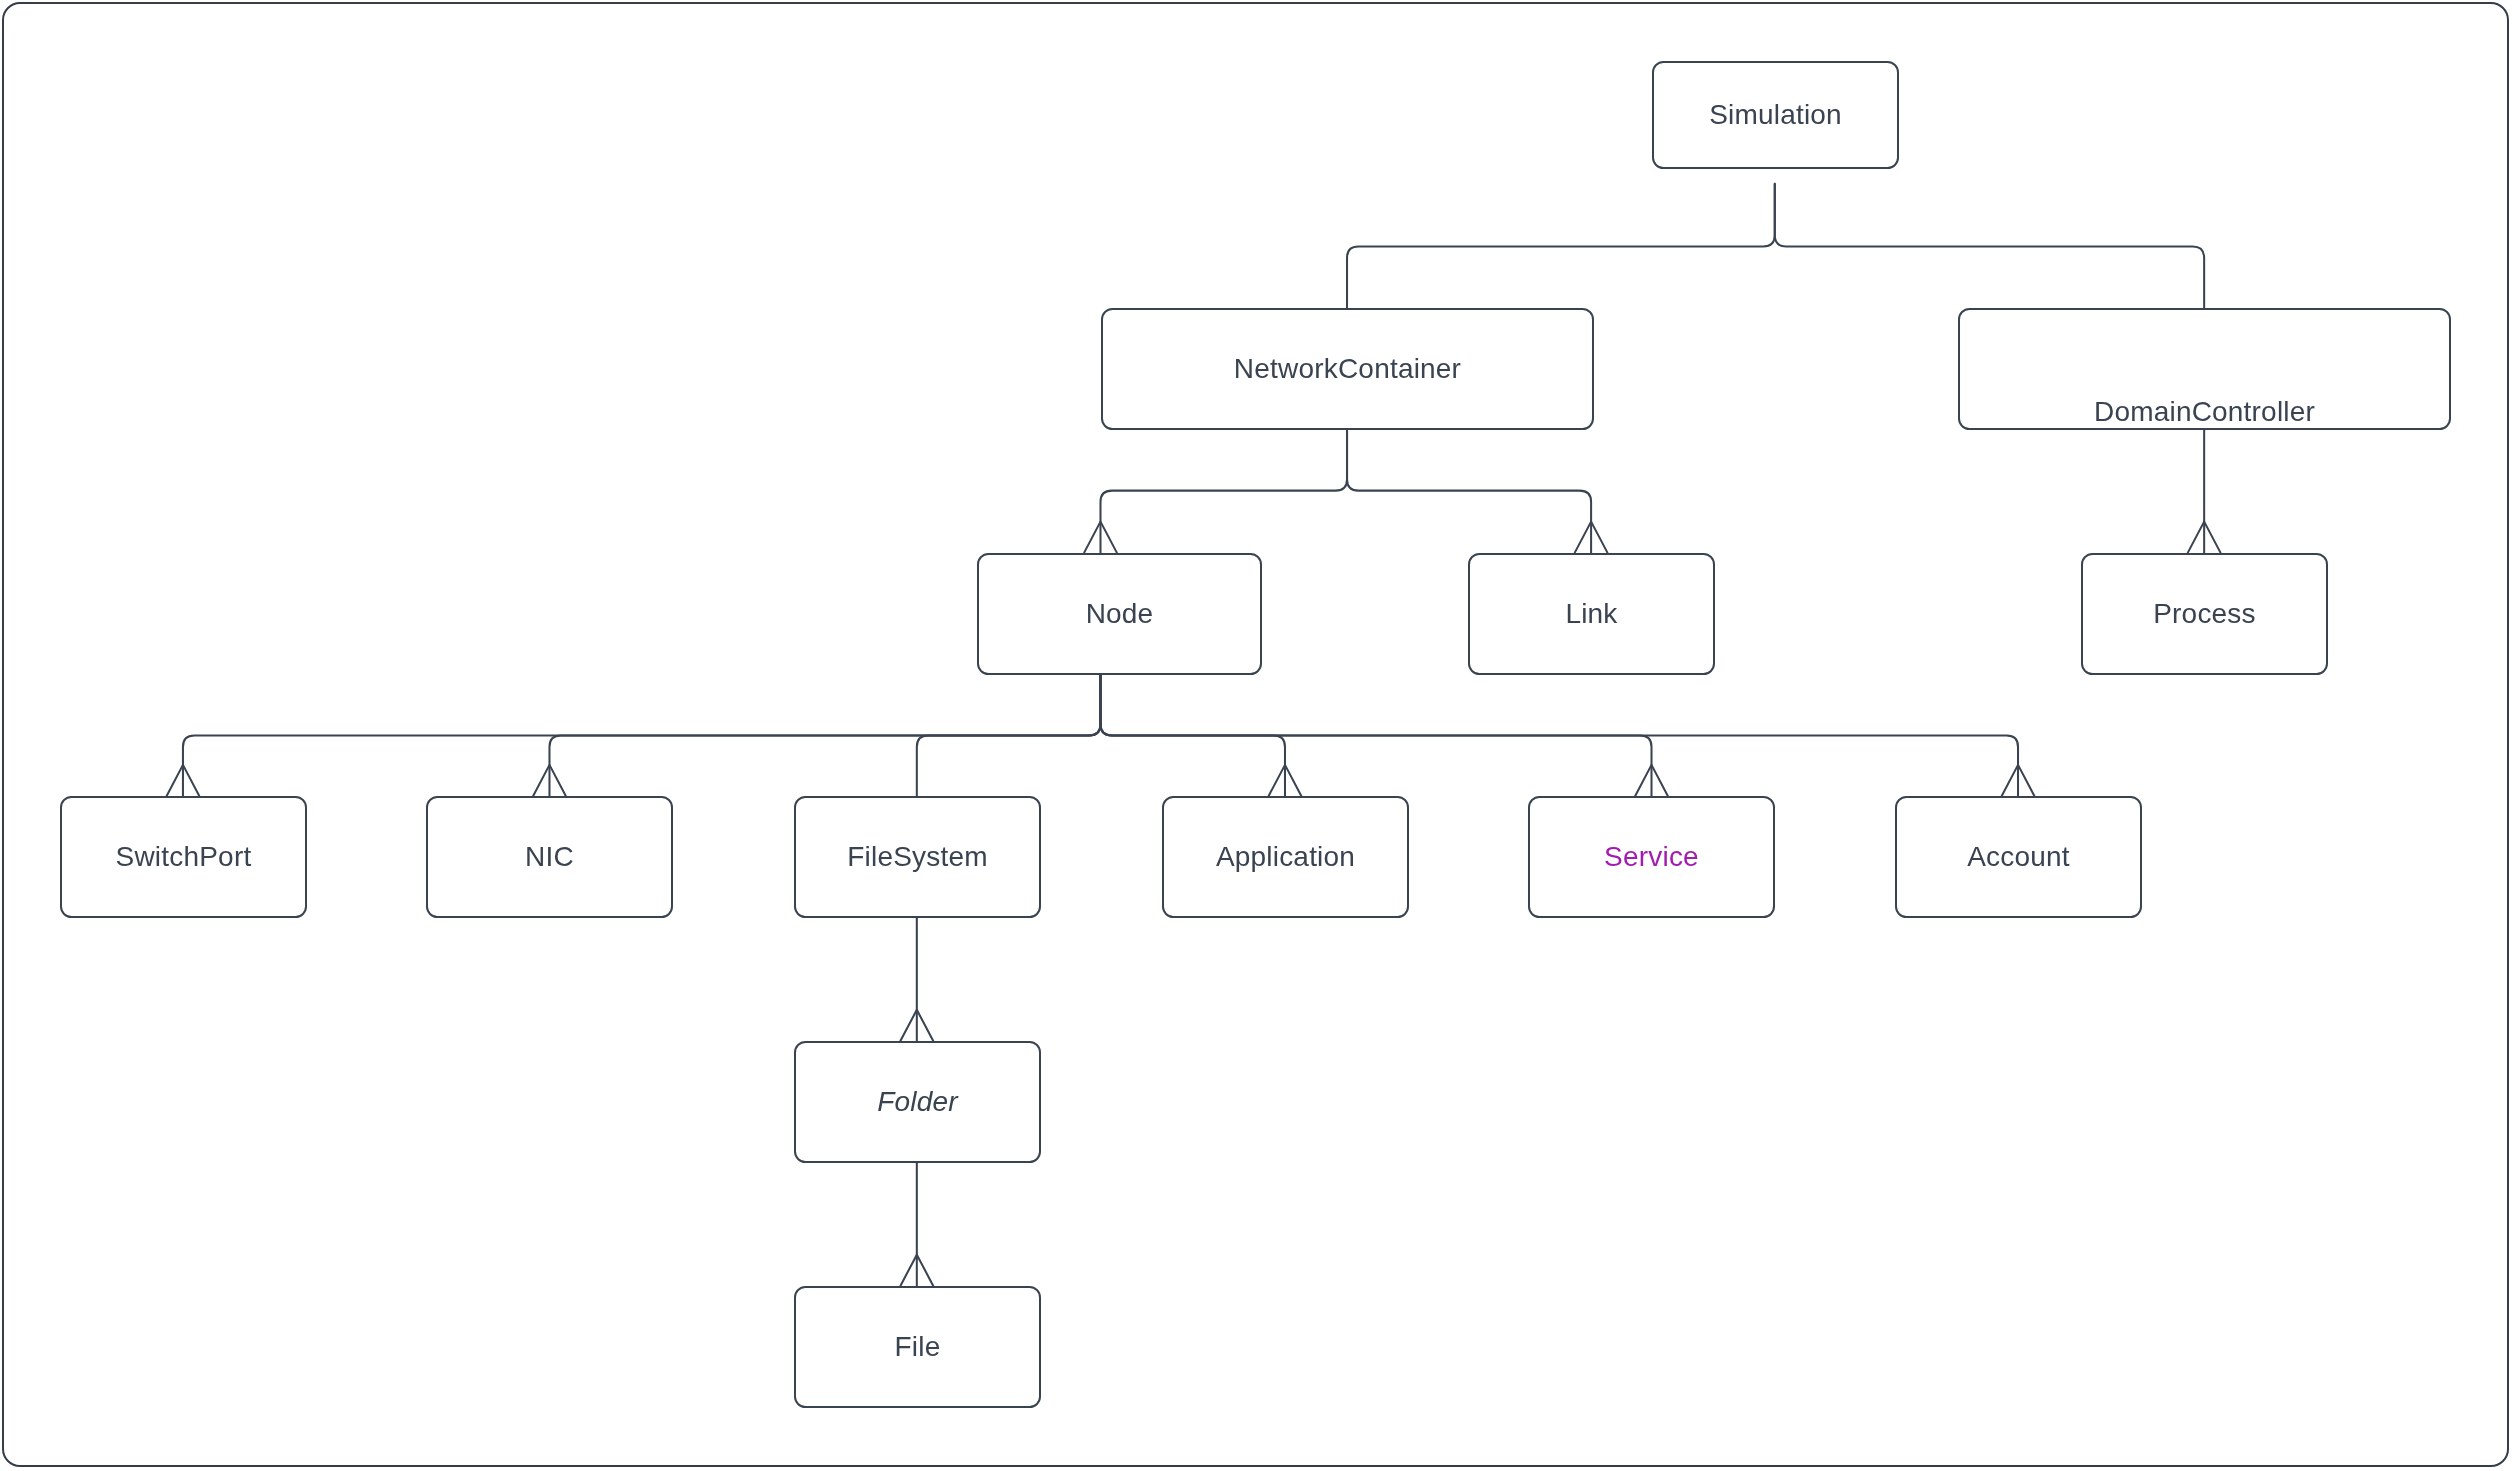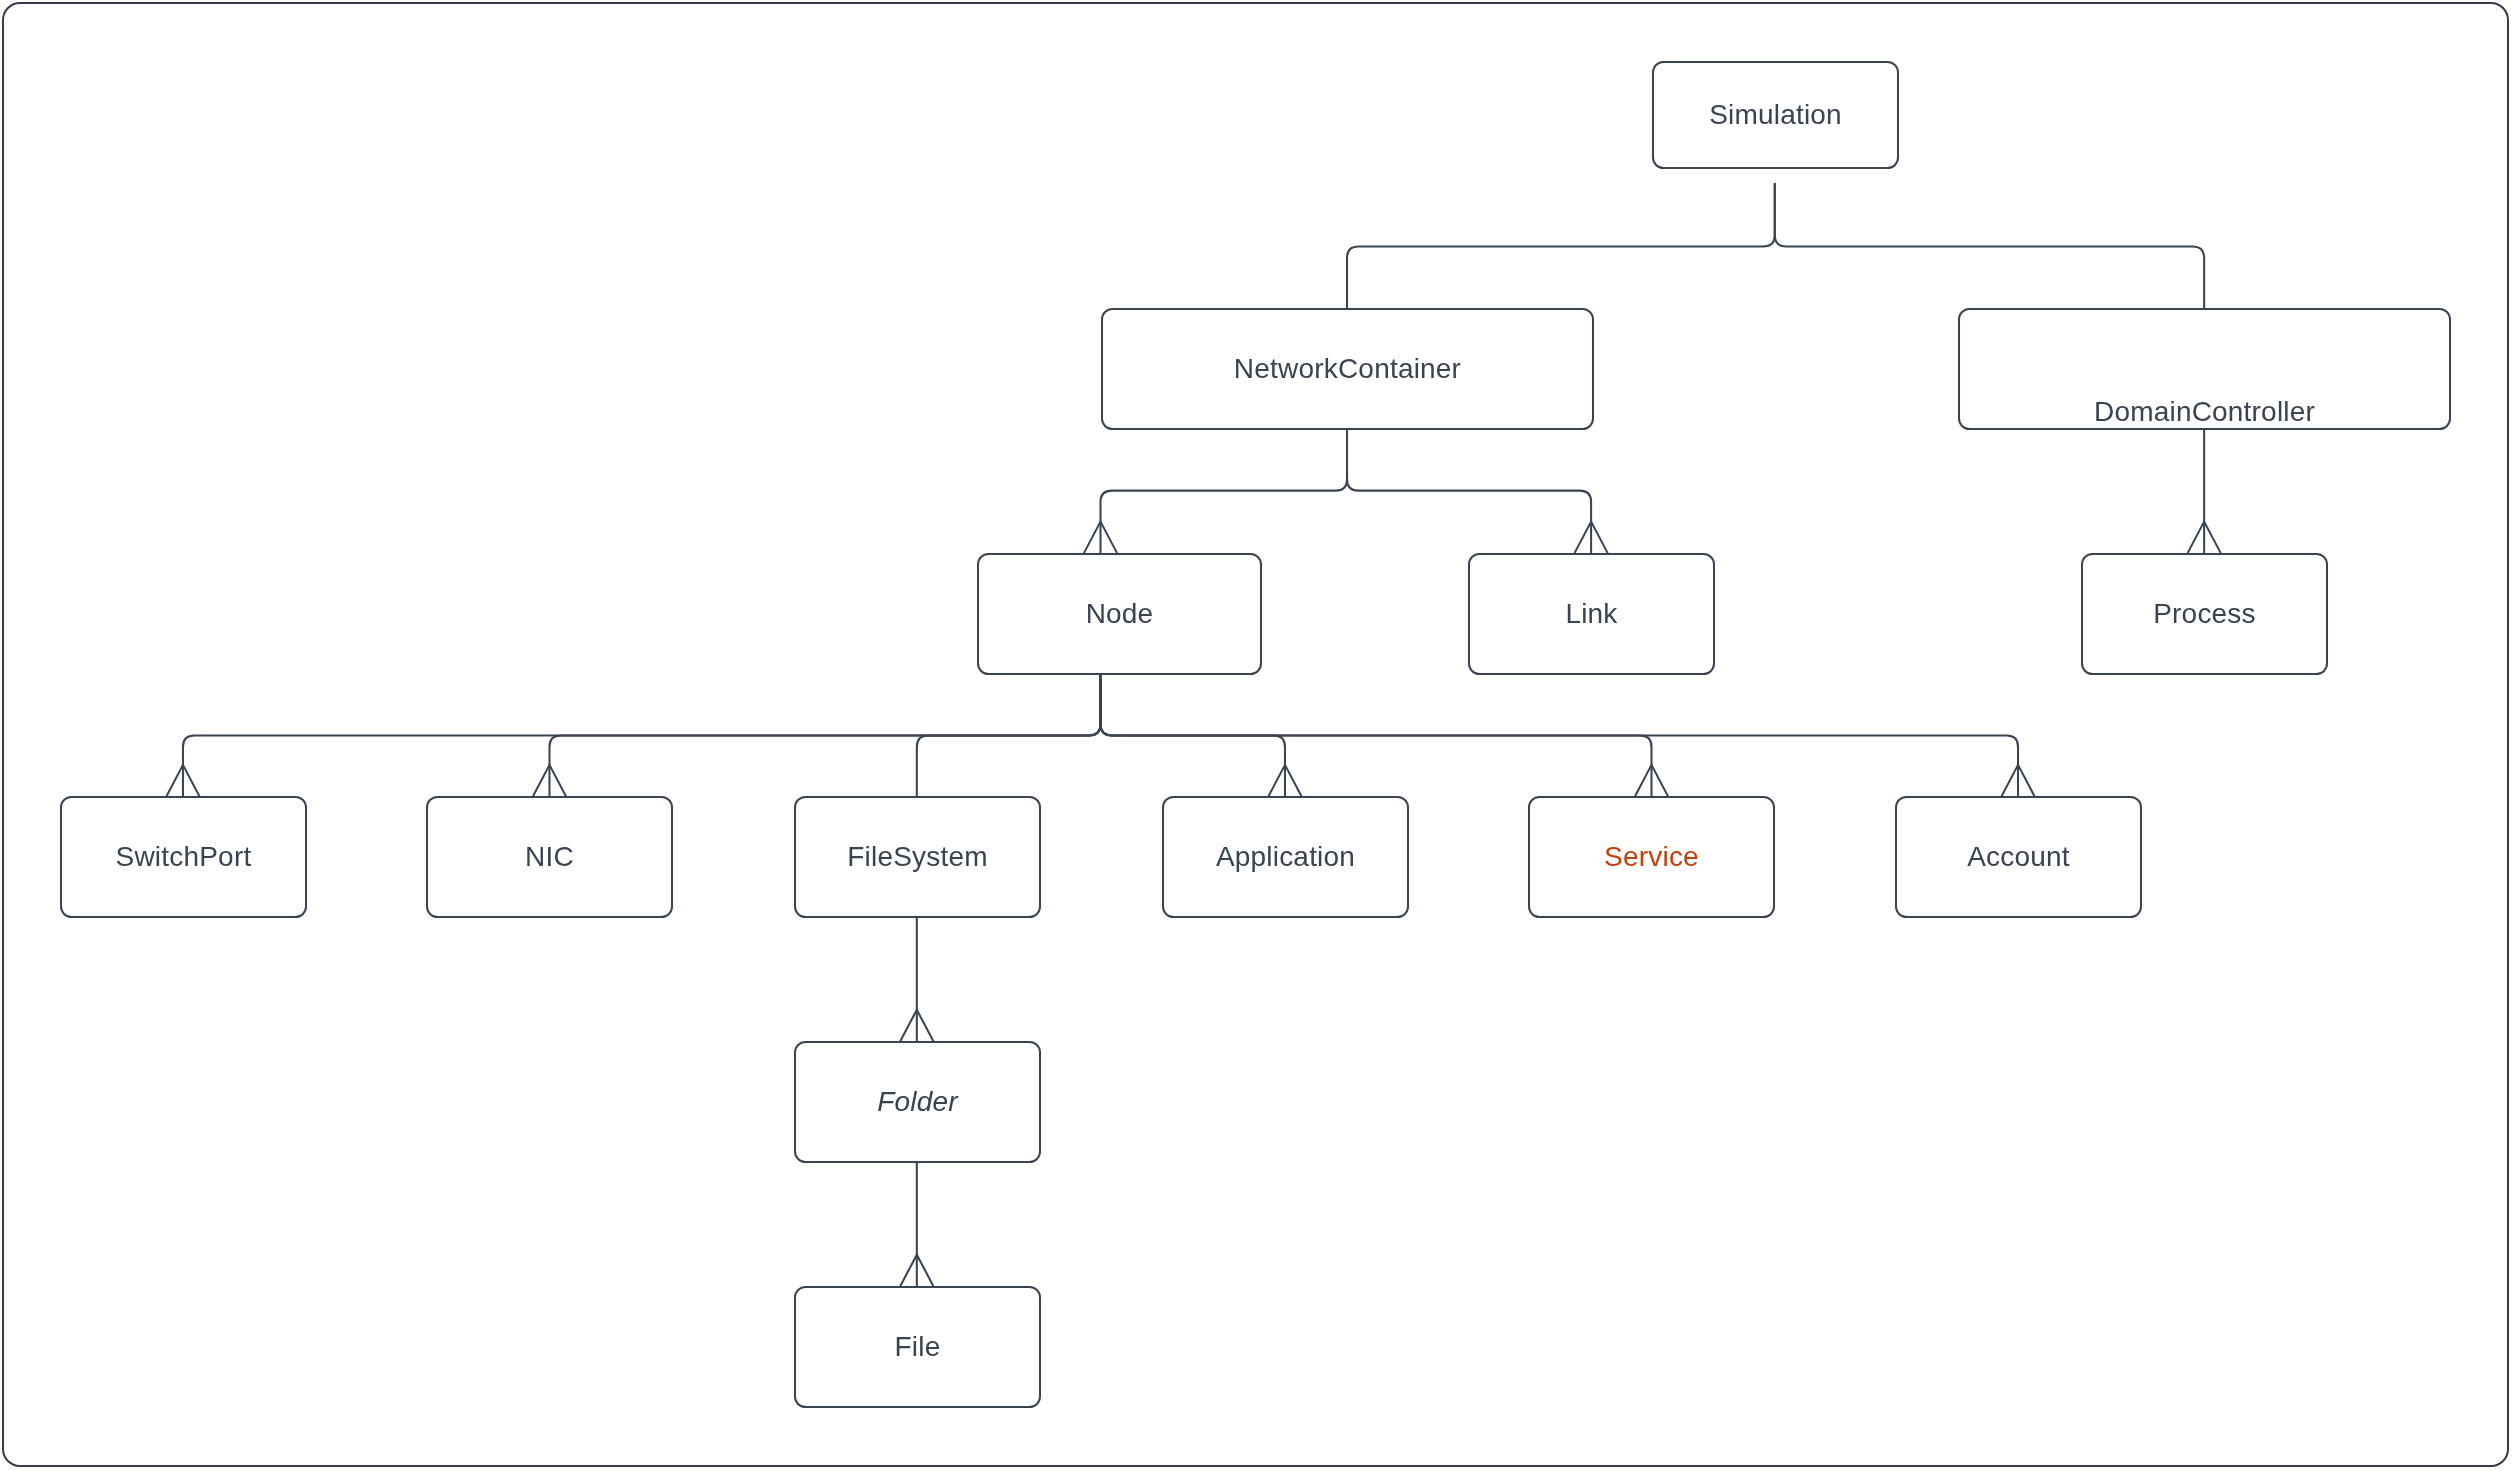--- a/index.html
+++ b/index.html
@@ -89,21 +89,21 @@
     </div>
   <div class="nodebox" id="box-nic" style="left: 426px; top: 796px; width: 247px; height: 122px; border-color: rgb(58, 67, 80); color: rgb(58, 67, 80);">
       <span>NIC</span>
     </div>
   <div class="nodebox" id="box-file-system" style="left: 794px; top: 796px; width: 247px; height: 122px; border-color: rgb(58, 67, 80); color: rgb(58, 67, 80);">
       <span>FileSystem</span>
     </div>
   <div class="nodebox" id="box-application" style="left: 1162px; top: 796px; width: 247px; height: 122px; border-color: rgb(58, 67, 80); color: rgb(58, 67, 80);">
       <span>Application</span>
     </div>
-  <div class="nodebox" id="box-service" style="left: 1528px; top: 796px; width: 247px; height: 122px; border-color: rgb(58, 67, 80); color: #c2410c;">
+  <div class="nodebox" id="box-service" style="left: 1528px; top: 796px; width: 247px; height: 122px; border-color: rgb(58, 67, 80); color: #a21caf;">
       <span>Service</span>
     </div>
   <div class="nodebox" id="box-process" style="left: 1895px; top: 796px; width: 247px; height: 122px; border-color: rgb(58, 67, 80); color: rgb(58, 67, 80);">
       <span>Account</span>
     </div>
   <div class="nodebox" id="box-folder" style="left: 794px; top: 1041px; width: 247px; height: 122px; border-color: rgb(58, 67, 80); color: rgb(58, 67, 80); font-style: italic;">
       <span>Folder</span>
     </div>
   <div class="nodebox" id="box-file" style="left: 794px; top: 1286px; width: 247px; height: 122px; border-color: rgb(58, 67, 80); color: rgb(58, 67, 80);">
       <span>File</span>

